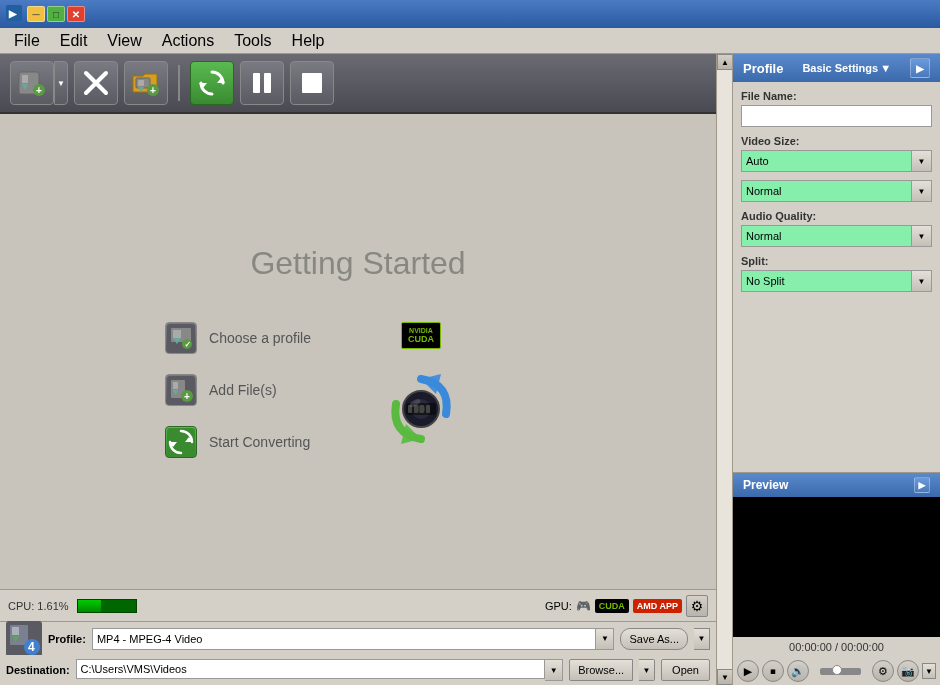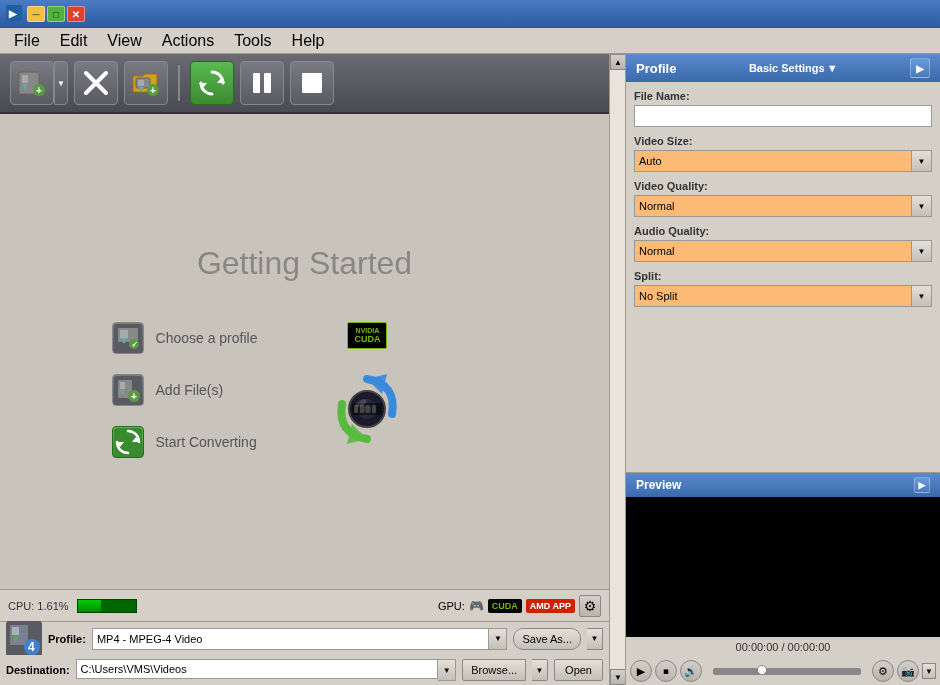--- a/index.html
+++ b/index.html
@@ -319,21 +319,21 @@
       background: linear-gradient(to bottom, #e4e0d8, #c4c0b8);
       border: 1px solid #888;
       border-radius: 2px;
       display: flex; align-items: center; justify-content: center;
       cursor: pointer;
       font-size: 11px;
     }
 
     
     #right-panel {
-      width: 315px;
+      width: 208px;
       background: #d4d0c8;
       border-left: 1px solid #a09888;
       display: flex;
       flex-direction: column;
     }
     #profile-header {
       background: linear-gradient(to bottom, #5a8acc, #3a6aac);
       height: 28px;
       display: flex;
       align-items: center;
@@ -379,21 +379,21 @@
       height: 22px;
       background: white;
       border: 1px solid #999;
       font-size: 11px;
       padding: 0 4px;
     }
     .setting-select-wrapper { display: flex; }
     .setting-select {
       flex: 1;
       height: 22px;
-      background: #fdba74;
+      background: #86efac;
       border: 1px solid #999;
       font-size: 11px;
       padding: 0 4px;
       appearance: none;
     }
     .setting-select-arrow {
       width: 20px; height: 22px;
       background: linear-gradient(to bottom, #e4e0d8, #c4c0b8);
       border: 1px solid #999;
       border-left: none;
@@ -741,21 +741,20 @@
             <option>Auto</option>
             <option>Same as source</option>
             <option>1920x1080</option>
             <option>1280x720</option>
           </select>
           <div class="setting-select-arrow">▼</div>
         </div>
       </div>
 
       <div class="setting-group">
-        <div class="setting-label">Video Quality:</div>
         <div class="setting-select-wrapper">
           <select class="setting-select">
             <option>Normal</option>
             <option>High</option>
             <option>Low</option>
           </select>
           <div class="setting-select-arrow">▼</div>
         </div>
       </div>
 

